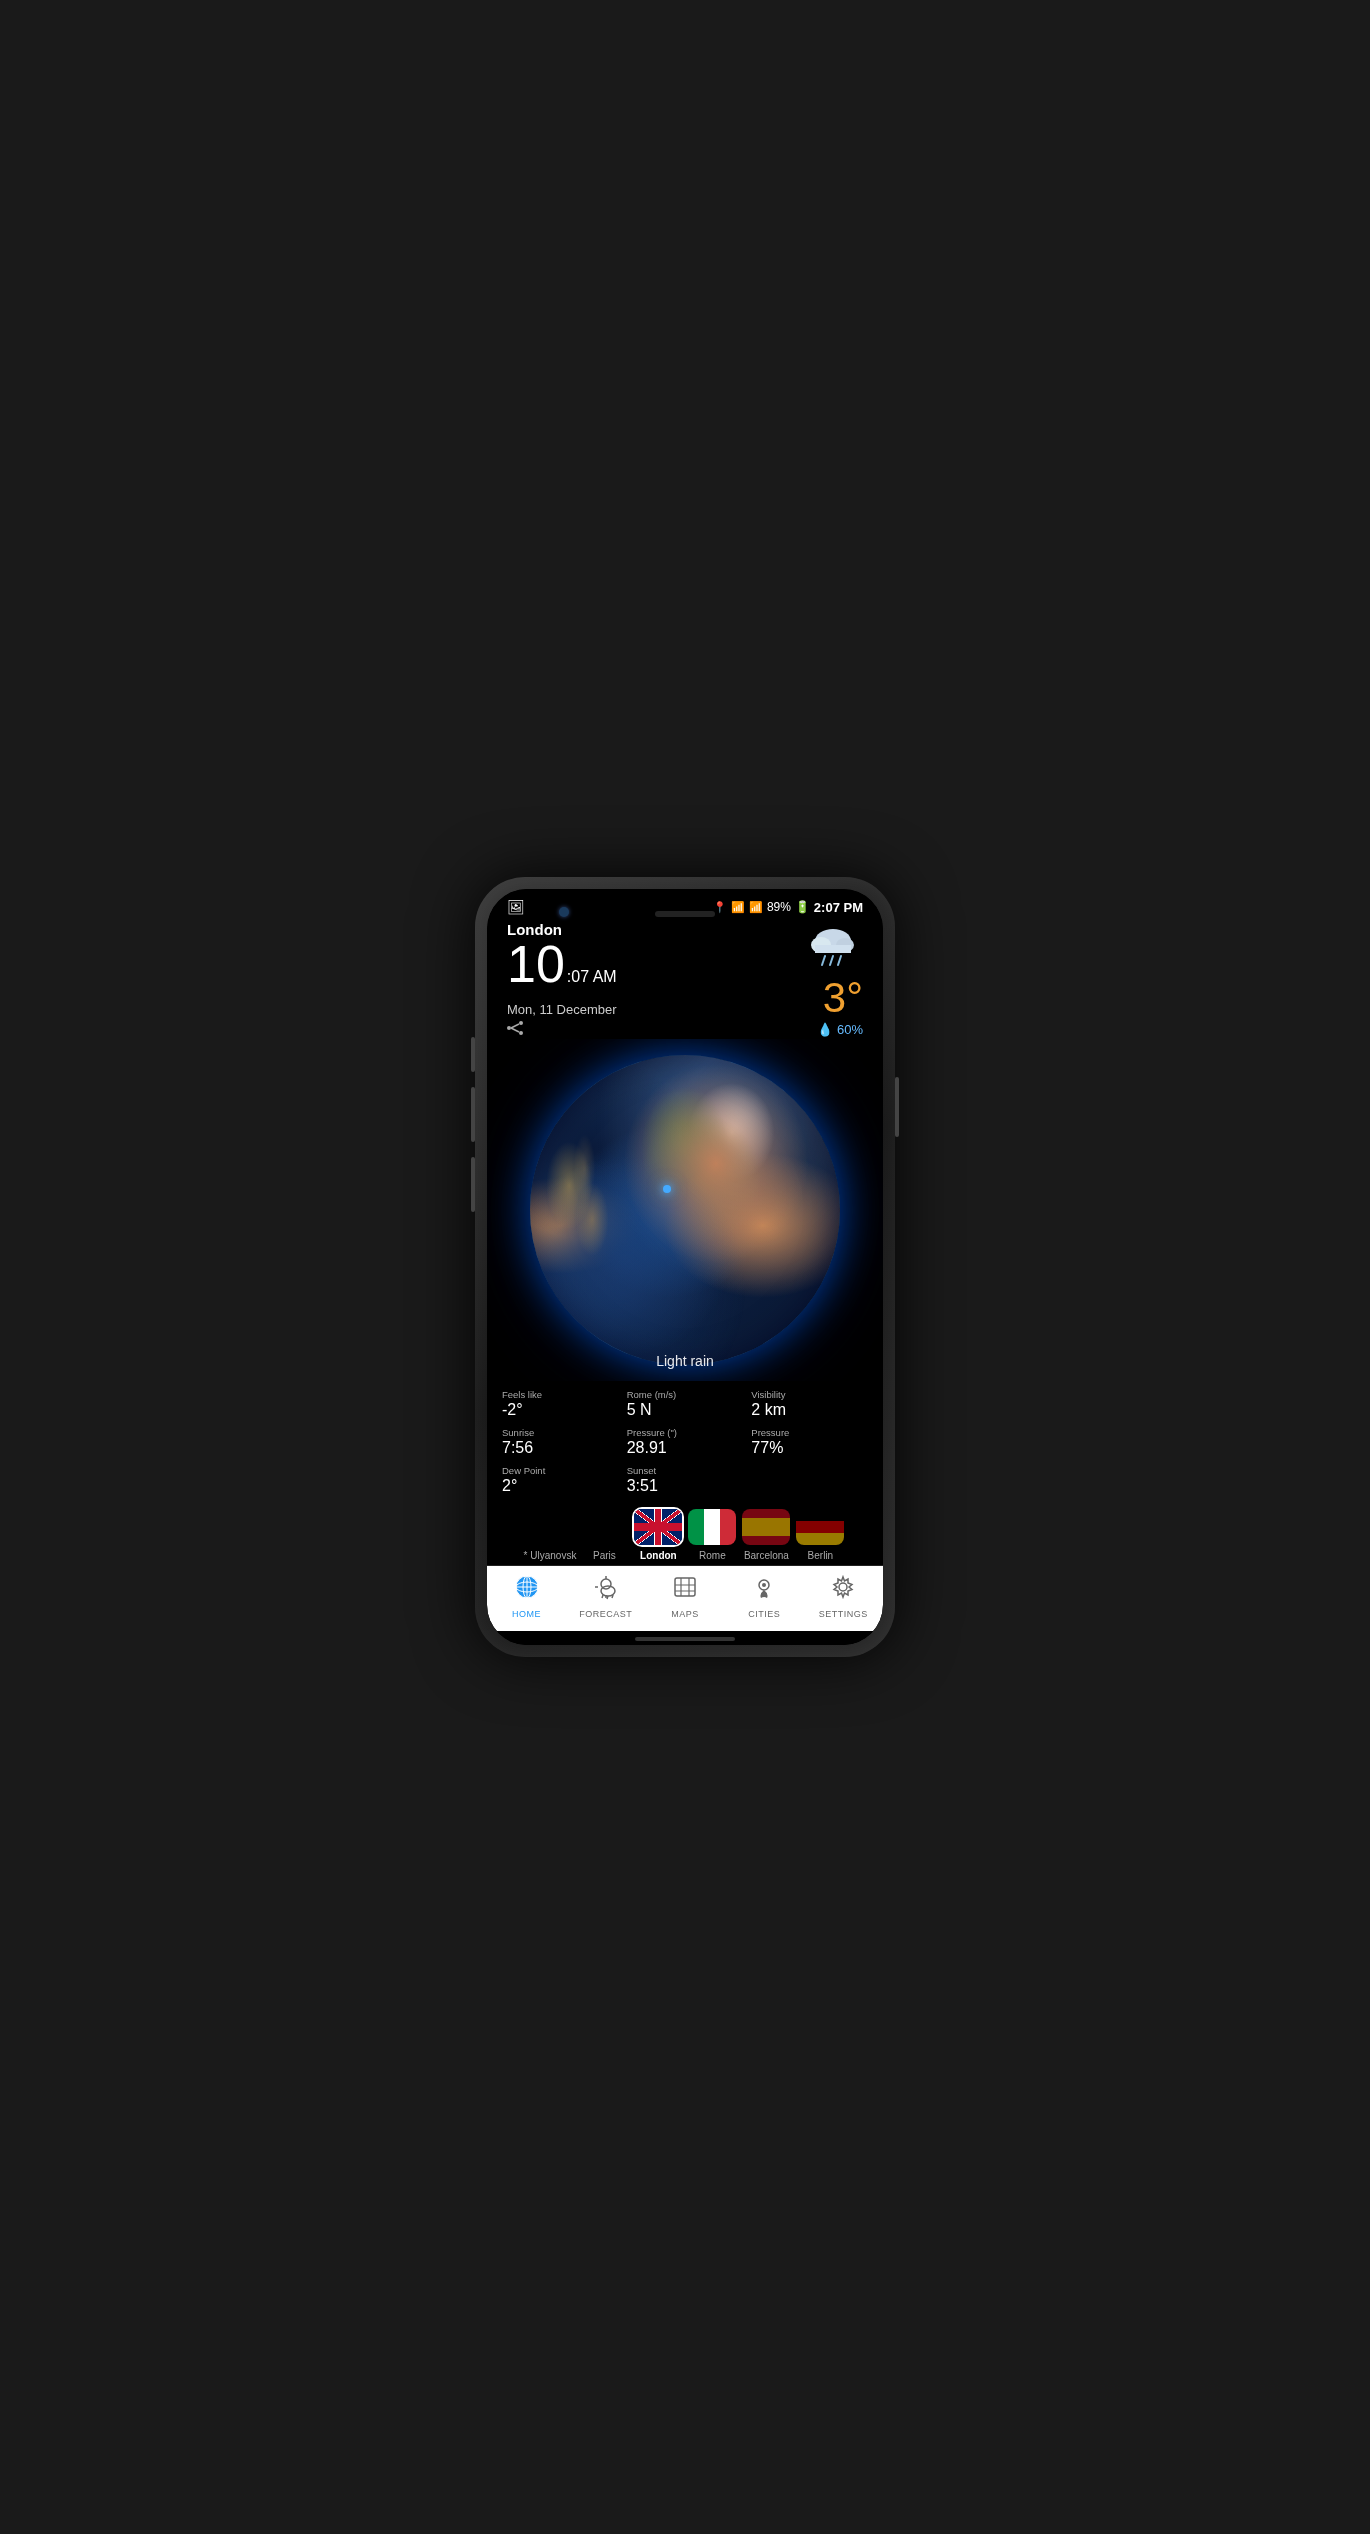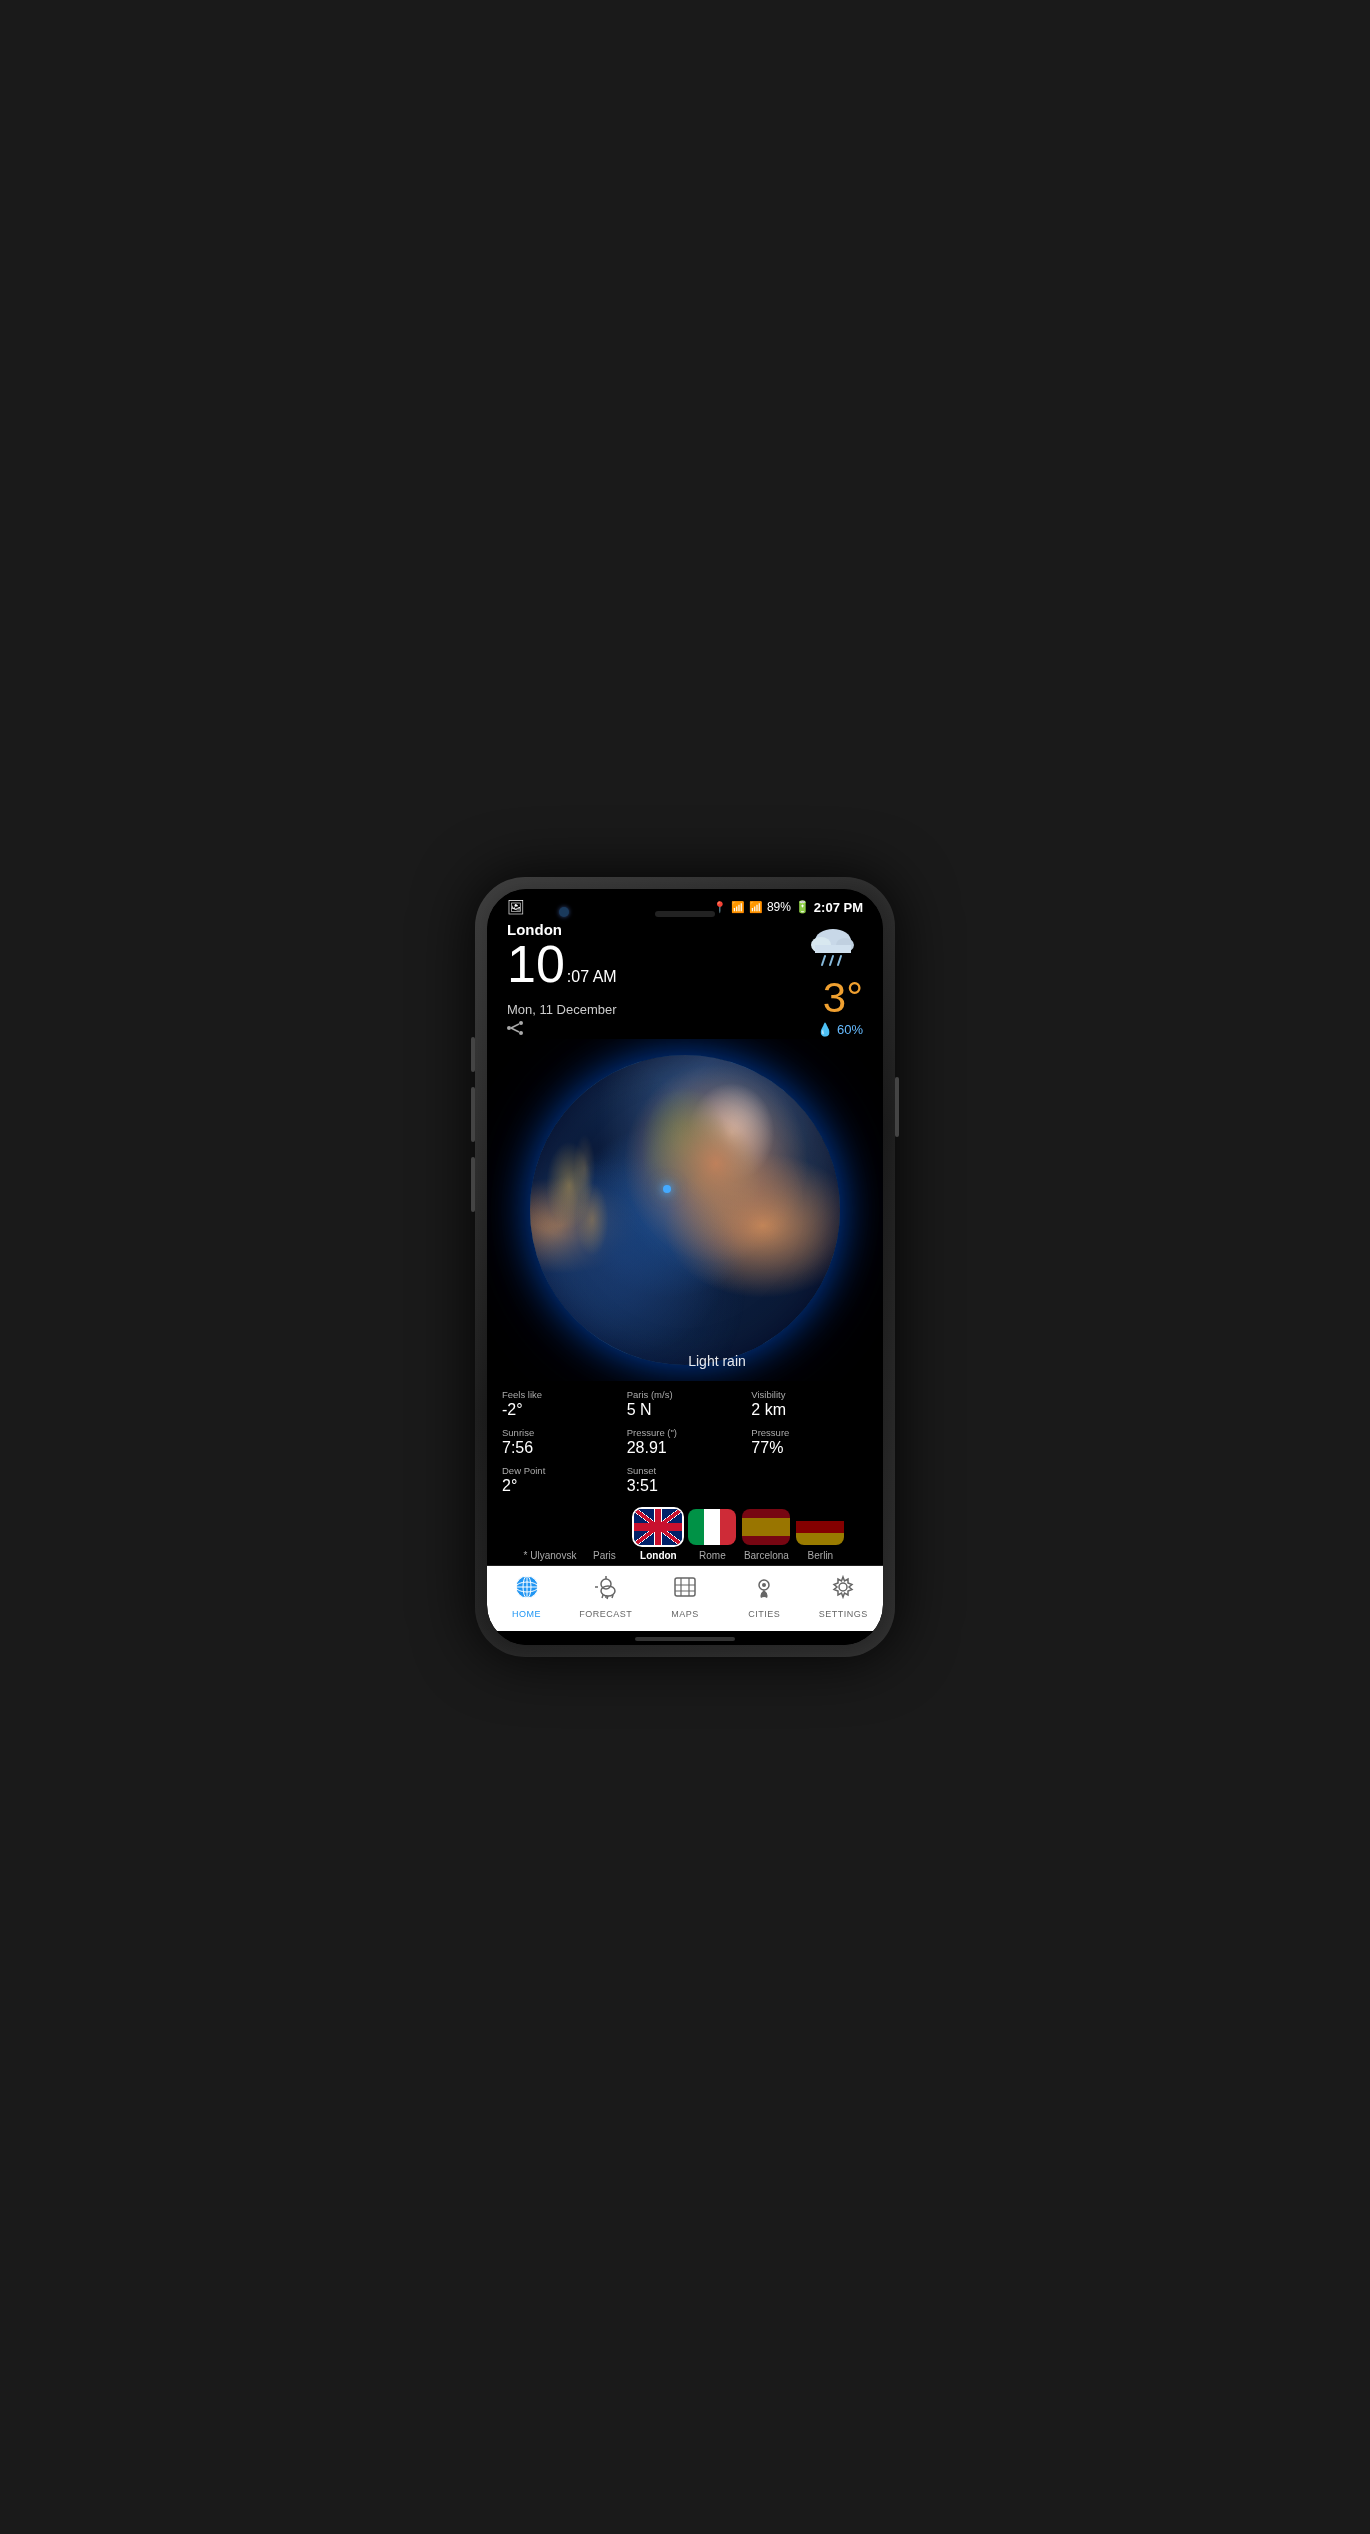--- a/index.html
+++ b/index.html
@@ -240,21 +240,20 @@
     }
 
     .weather-condition-label {
       position: absolute;
       bottom: 12px;
       left: 50%;
       transform: translateX(-50%);
       color: rgba(255,255,255,0.9);
       font-size: 14px;
       white-space: nowrap;
-      margin-left: 32px;
     }
 
     
     .weather-stats {
       padding: 8px 15px 6px;
       display: grid;
       grid-template-columns: 1fr 1fr 1fr;
       gap: 8px;
       flex-shrink: 0;
     }
@@ -472,21 +471,21 @@
         </div>
         <div class="weather-condition-label">Light rain</div>
       </div>
 
       <div class="weather-stats">
         <div class="stat-item">
           <div class="stat-label">Feels like</div>
           <div class="stat-value">-2°</div>
         </div>
         <div class="stat-item">
-          <div class="stat-label">Paris (m/s)</div>
+          <div class="stat-label">Rome (m/s)</div>
           <div class="stat-value">5 N</div>
         </div>
         <div class="stat-item">
           <div class="stat-label">Visibility</div>
           <div class="stat-value">2 km</div>
         </div>
         <div class="stat-item">
           <div class="stat-label">Sunrise</div>
           <div class="stat-value">7:56</div>
         </div>

